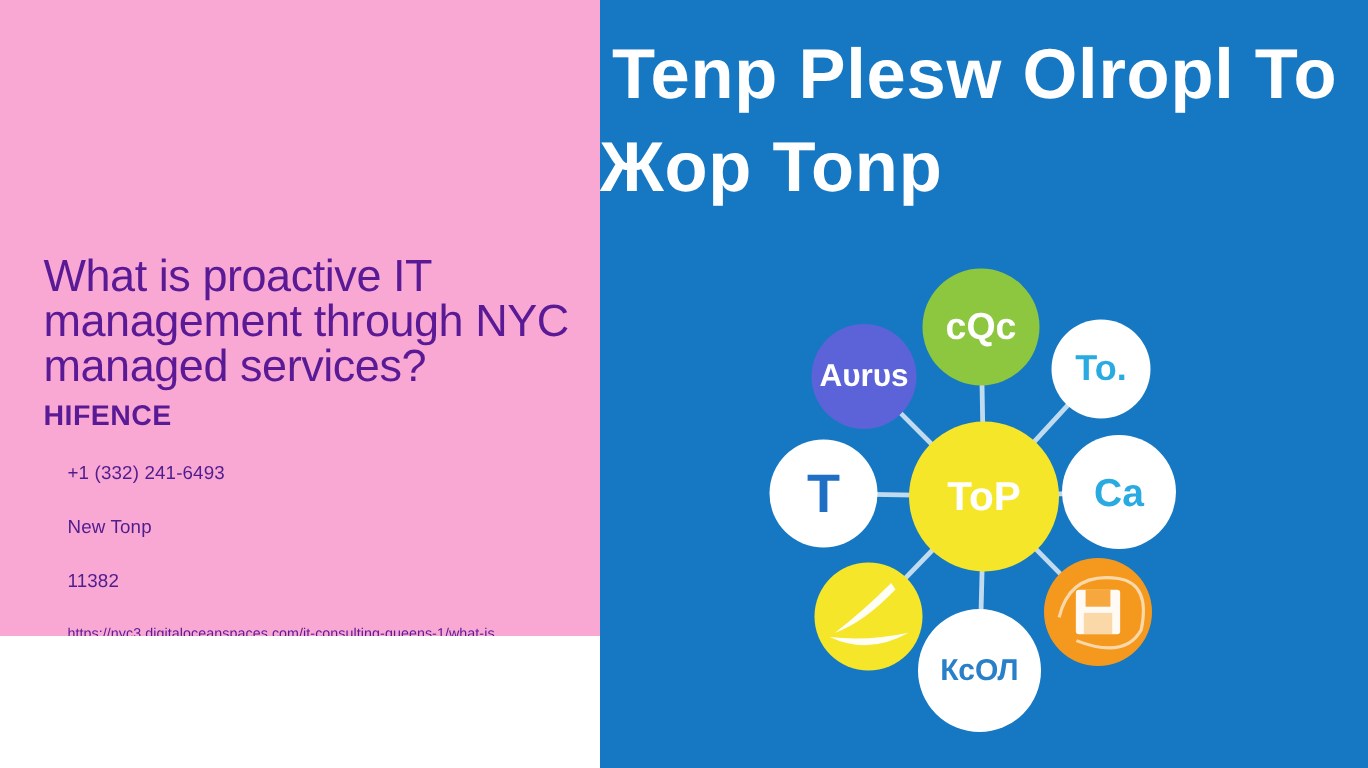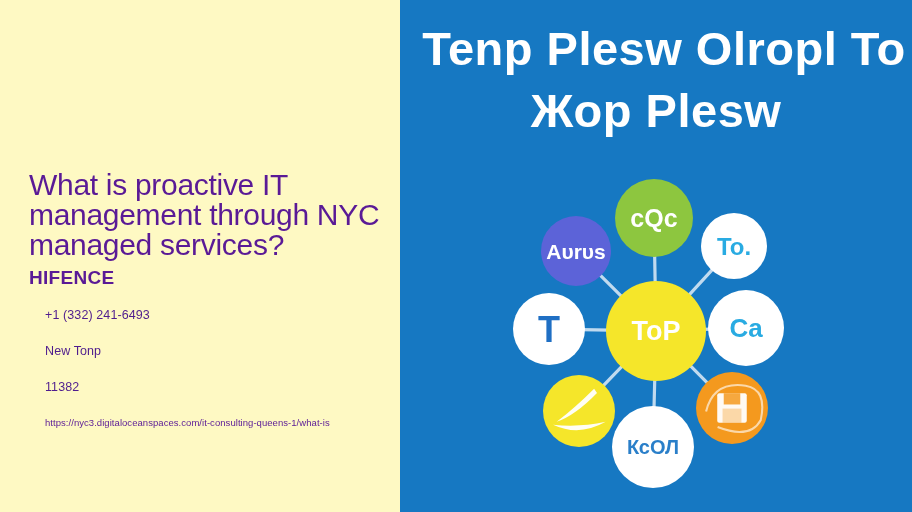--- a/index.html
+++ b/index.html
@@ -18,22 +18,22 @@
     width: 912px;
     height: 512px;
     overflow: hidden;
     display: flex;
   }
 
   
   .left-panel {
     position: relative;
     width: 400px;
-    height: 512px;
-    background: #fef9c3;
+    height: 424px;
+    background: #f9a8d4;
     flex: 0 0 400px;
     overflow: hidden;
   }
 
   .left-inner {
     position: absolute;
     left: 29px;
     top: 170px;
     width: 520px; 
   }
@@ -83,21 +83,20 @@
     background: #1678c2;
     flex: 0 0 512px;
     overflow: hidden;
   }
 
   .slide-title {
     position: absolute;
     left: 0;
     top: 18px;
     width: 512px;
-    text-align: center;
     color: #ffffff;
     font-size: 47px;
     line-height: 62px;
     font-weight: 700;
     letter-spacing: 0.5px;
     white-space: nowrap;
   }
   .slide-title .t-line1 {
     display: block;
     transform: translateX(8px);
@@ -146,21 +145,21 @@
         <p class="url-line">https://nyc3.digitaloceanspaces.com/it-consulting-queens-1/what-is</p>
       </div>
 
     </div>
   </div>
 
   <div class="right-panel">
 
     <div class="slide-title">
       <span class="t-line1">Tenp Plesw Olropl  To</span>
-      <span class="t-line2">Жop Plesw</span>
+      <span class="t-line2">Жop Tonp</span>
     </div>
 
     <div class="diagram">
       <svg id="diagram-svg" width="300" height="336" viewBox="0 0 300 336" xmlns="http://www.w3.org/2000/svg">
           <g>
             <line x1="117.4730880654188" y1="132.4730880654188" x2="91.92031021678298" y2="106.92031021678298" stroke="#cfe3f3" stroke-width="3.2" stroke-linecap="round" opacity="0.92"></line>
             <line x1="149.18596819924193" y1="119.00720325716912" x2="148.61937202231593" y2="86.99451926084959" stroke="#cfe3f3" stroke-width="3.2" stroke-linecap="round" opacity="0.92"></line>
             <line x1="181.10138446131657" y1="131.10746565112936" x2="208.39260544830043" y2="101.367032524288" stroke="#cfe3f3" stroke-width="3.2" stroke-linecap="round" opacity="0.92"></line>
             <line x1="195.9744657210411" y1="163.46751780929864" x2="206.01887316270876" y2="163.1327042279097" stroke="#cfe3f3" stroke-width="3.2" stroke-linecap="round" opacity="0.92"></line>
             <line x1="182.31362754963436" y1="197.73880685949797" x2="203.52095474808044" y2="219.22517783687098" stroke="#cfe3f3" stroke-width="3.2" stroke-linecap="round" opacity="0.92"></line>

